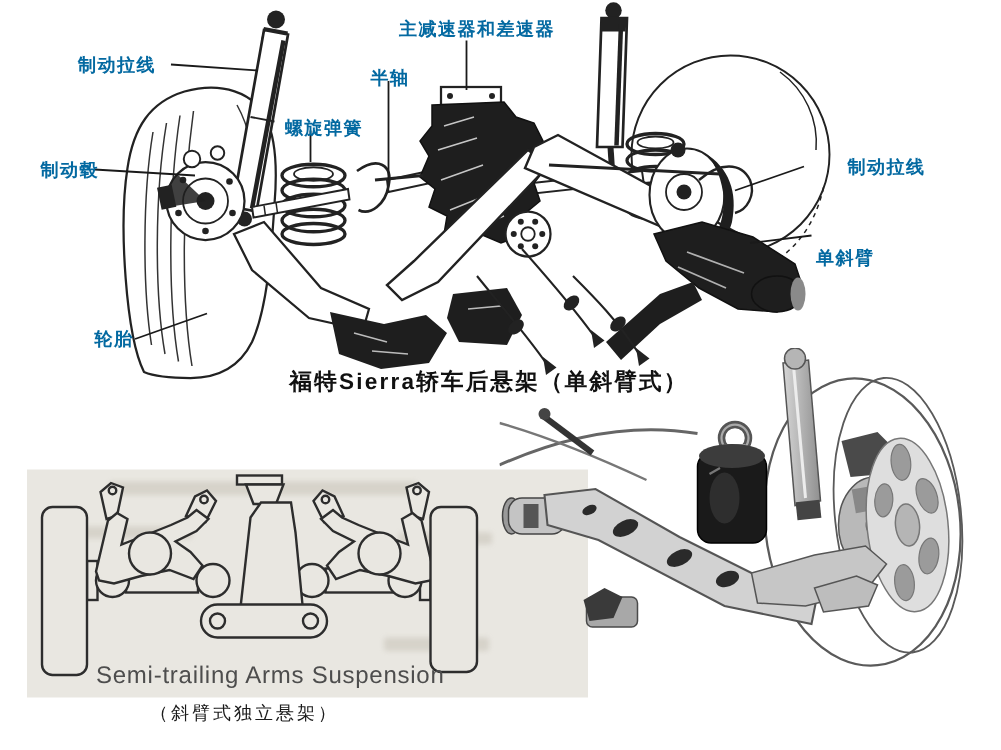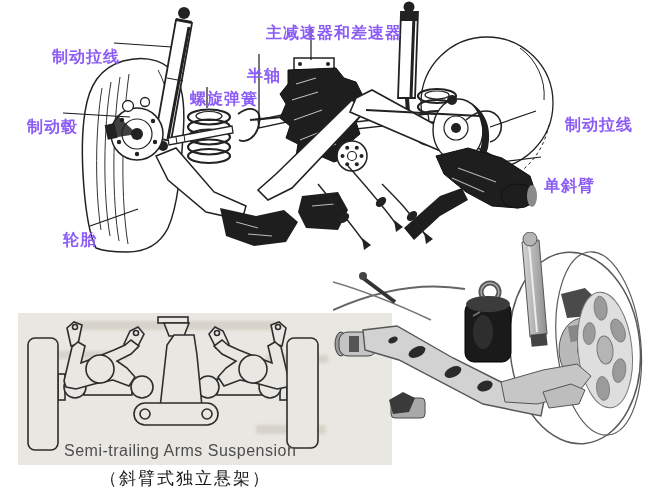--- a/index.html
+++ b/index.html
@@ -1,29 +1,29 @@
 <!DOCTYPE html>
 <html><head>
 <meta charset="utf-8">
 <style>
   html,body{margin:0;padding:0;background:#ffffff;}
   .stage{position:relative;width:667px;height:500px;background:#fff;overflow:hidden;
          font-family:"Liberation Sans","DejaVu Sans",sans-serif;}
   .abs{position:absolute;}
   svg{display:block;}
-  .lbl{position:absolute;font-size:16px;font-weight:bold;color:#8b5cf6;
-       white-space:nowrap;letter-spacing:1px;line-height:1;margin-top:12px;}
+  .lbl{position:absolute;font-size:12px;font-weight:bold;color:#0369a1;
+       white-space:nowrap;letter-spacing:1px;line-height:1;}
   .cap-top{position:absolute;left:193px;top:245px;font-size:15px;font-weight:bold;
        color:#111;letter-spacing:1.5px;white-space:nowrap;}
   .panel{position:absolute;left:18px;top:313px;width:374px;height:152px;}
   .panel-bg{position:absolute;inset:0;}
   .bleed{position:absolute;filter:blur(1.6px);background:rgba(150,142,124,0.22);border-radius:2px;}
   .panel-title{position:absolute;left:46px;top:129px;font-size:16px;color:#4d4d4d;
        letter-spacing:0.5px;white-space:nowrap;}
-  .cap-bottom{position:absolute;left:100px;top:467px;font-size:17px;color:#1a1a1a;
+  .cap-bottom{position:absolute;left:100px;top:467px;font-size:12px;color:#1a1a1a;
        letter-spacing:2px;white-space:nowrap;}
 </style>
 </head>
 <body>
 
 <div class="stage">
 
   <svg class="abs" style="left:0;top:0" width="667" height="270" viewBox="0 0 667 270">
     <g stroke="#222" fill="none" stroke-width="1.3">
 
@@ -185,26 +185,27 @@
       <line x1="311" y1="27" x2="311" y2="60"></line>
       <line x1="536" y1="111" x2="490" y2="127"></line>
       <line x1="541" y1="157" x2="500" y2="162"></line>
       <line x1="90" y1="226" x2="138" y2="209"></line>
     </g>
   </svg>
 
   <div class="lbl" style="left:52px;top:37px">制动拉线</div>
   <div class="lbl" style="left:27px;top:107px">制动毂</div>
   <div class="lbl" style="left:190px;top:79px">螺旋弹簧</div>
-  <div class="lbl" style="left:247px;top:56px">半轴</div>
+  <div class="lbl" style="left:247px;top:46px">半轴</div>
   <div class="lbl" style="left:266px;top:13px">主减速器和差速器</div>
   <div class="lbl" style="left:565px;top:105px">制动拉线</div>
   <div class="lbl" style="left:544px;top:166px">单斜臂</div>
   <div class="lbl" style="left:63px;top:220px">轮胎</div>
 
+  <div class="cap-top">福特Sierra轿车后悬架（单斜臂式）</div>
 
   <div class="panel">
     <div class="panel-bg" style="background:#e9e7e1"></div>
     <div class="bleed" style="left:55px;top:8px;width:205px;height:9px"></div>
     <div class="bleed" style="left:20px;top:38px;width:90px;height:8px"></div>
     <div class="bleed" style="left:248px;top:42px;width:62px;height:8px"></div>
     <div class="bleed" style="left:238px;top:112px;width:70px;height:9px"></div>
 
     <svg class="abs" style="left:0;top:0" width="317" height="152" viewBox="0 0 317 152">
       <g fill="#e9e7e1" stroke="#2d2d2d" stroke-width="1.6">

